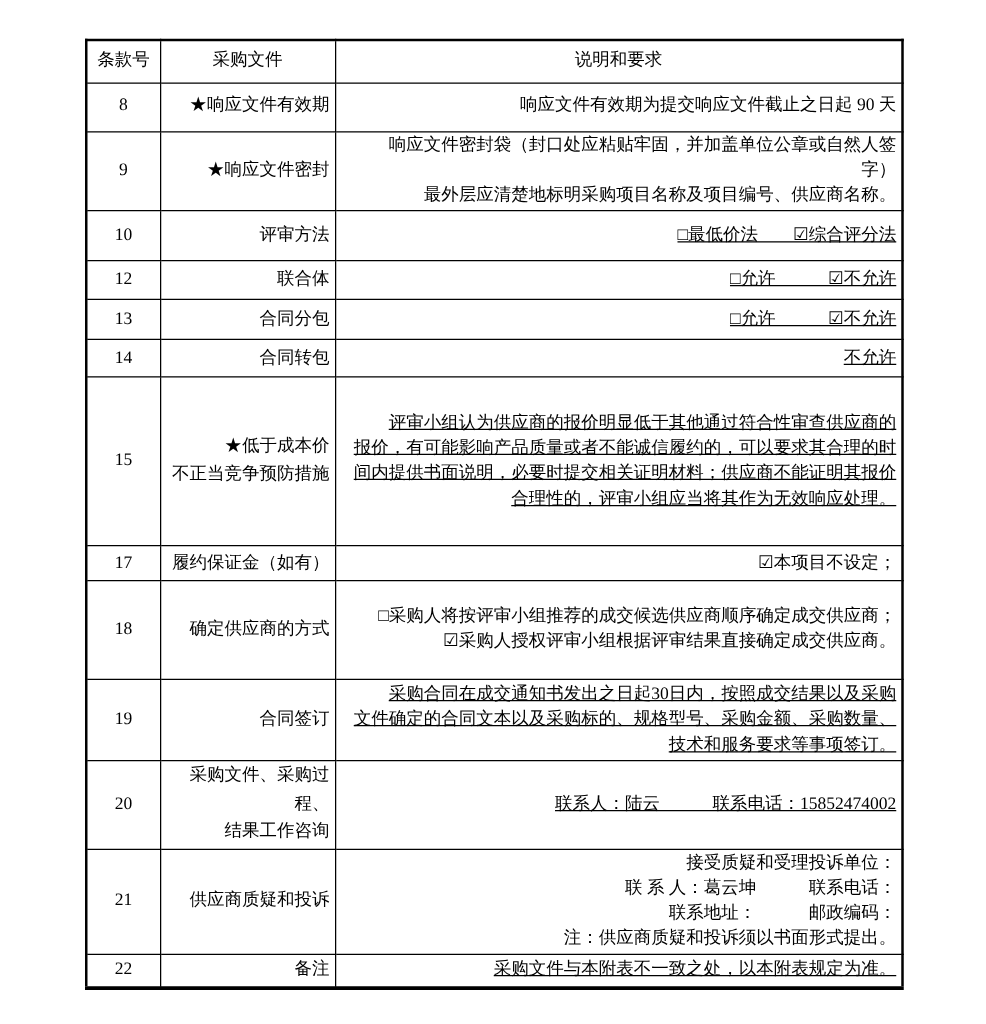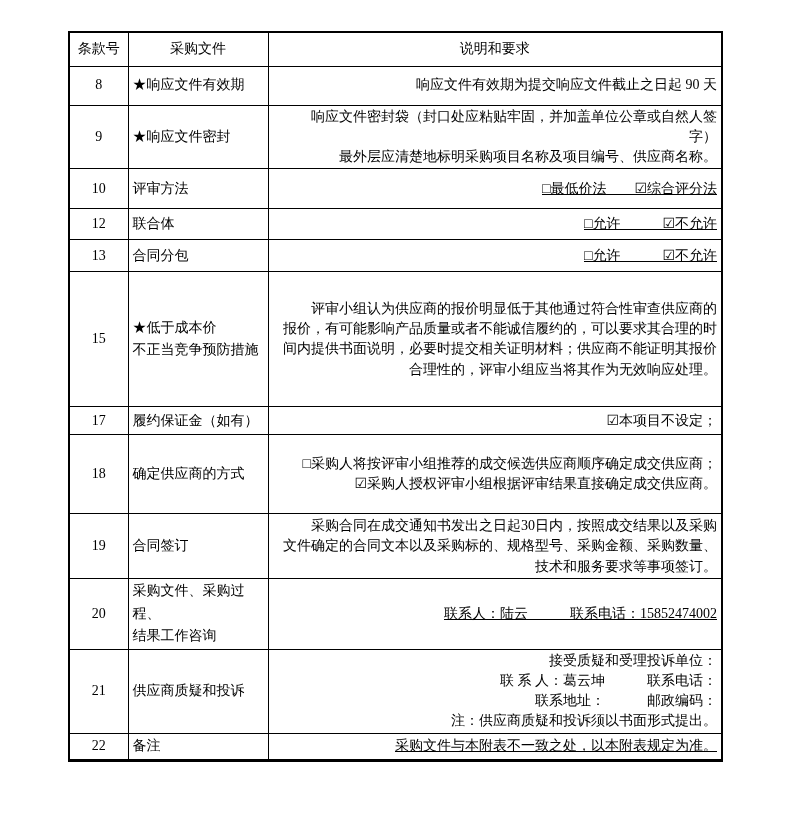--- a/index.html
+++ b/index.html
@@ -35,25 +35,25 @@
     border: 1px solid #000000;
     font-size: 14px;
     font-weight: normal;
     vertical-align: middle;
     padding: 1px 4px;
     overflow: hidden;
     line-height: 1.45;
   }
   .doc-table th { text-align: center; padding: 4px 2px; }
   td.no   { text-align: center; }
-  td.name { text-align: left; white-space: pre-line; line-height: 1.6; }
+  td.name { text-align: right; white-space: pre-line; line-height: 1.6; }
   td.desc { text-align: right; white-space: pre-line; }
   
   .indent1 { text-indent: 1.4em; }
-  .indent2 { text-indent: 2em; }
+  .indent2 { text-indent: 2em; text-decoration: underline; }
   .padL    { padding-left: 12px; text-decoration: underline; }
   .center  { text-align: center; }
   .bold    { font-weight: bold; padding-left: 14px; }
   .lh27 { line-height: 27px; }
   .lh33 { line-height: 32px; padding-top: 4px; padding-bottom: 4px; }
   .lh21 { line-height: 21.5px; }
   .lh19 { line-height: 19.5px; padding-left: 10px; }
   .lh26 { line-height: 26px; }
 </style>
 </head>
@@ -91,20 +91,25 @@
     <tr style="height:31px;">
       <td class="no">12</td>
       <td class="name">联合体</td>
       <td class="desc padL">□允许　　　☑不允许</td>
     </tr>
     <tr style="height:32px;">
       <td class="no">13</td>
       <td class="name">合同分包</td>
       <td class="desc padL">□允许　　　☑不允许</td>
     </tr>
+    <tr style="height:30px;">
+      <td class="no">14</td>
+      <td class="name">合同转包</td>
+      <td class="desc padL">不允许</td>
+    </tr>
     <tr style="height:135px;">
       <td class="no">15</td>
       <td class="name">★低于成本价
 不正当竞争预防措施</td>
       <td class="desc indent2 lh27">评审小组认为供应商的报价明显低于其他通过符合性审查供应商的报价，有可能影响产品质量或者不能诚信履约的，可以要求其合理的时间内提供书面说明，必要时提交相关证明材料；供应商不能证明其报价合理性的，评审小组应当将其作为无效响应处理。</td>
     </tr>
     <tr style="height:28px;">
       <td class="no">17</td>
       <td class="name">履约保证金（如有）</td>
       <td class="desc bold">☑本项目不设定；</td>

